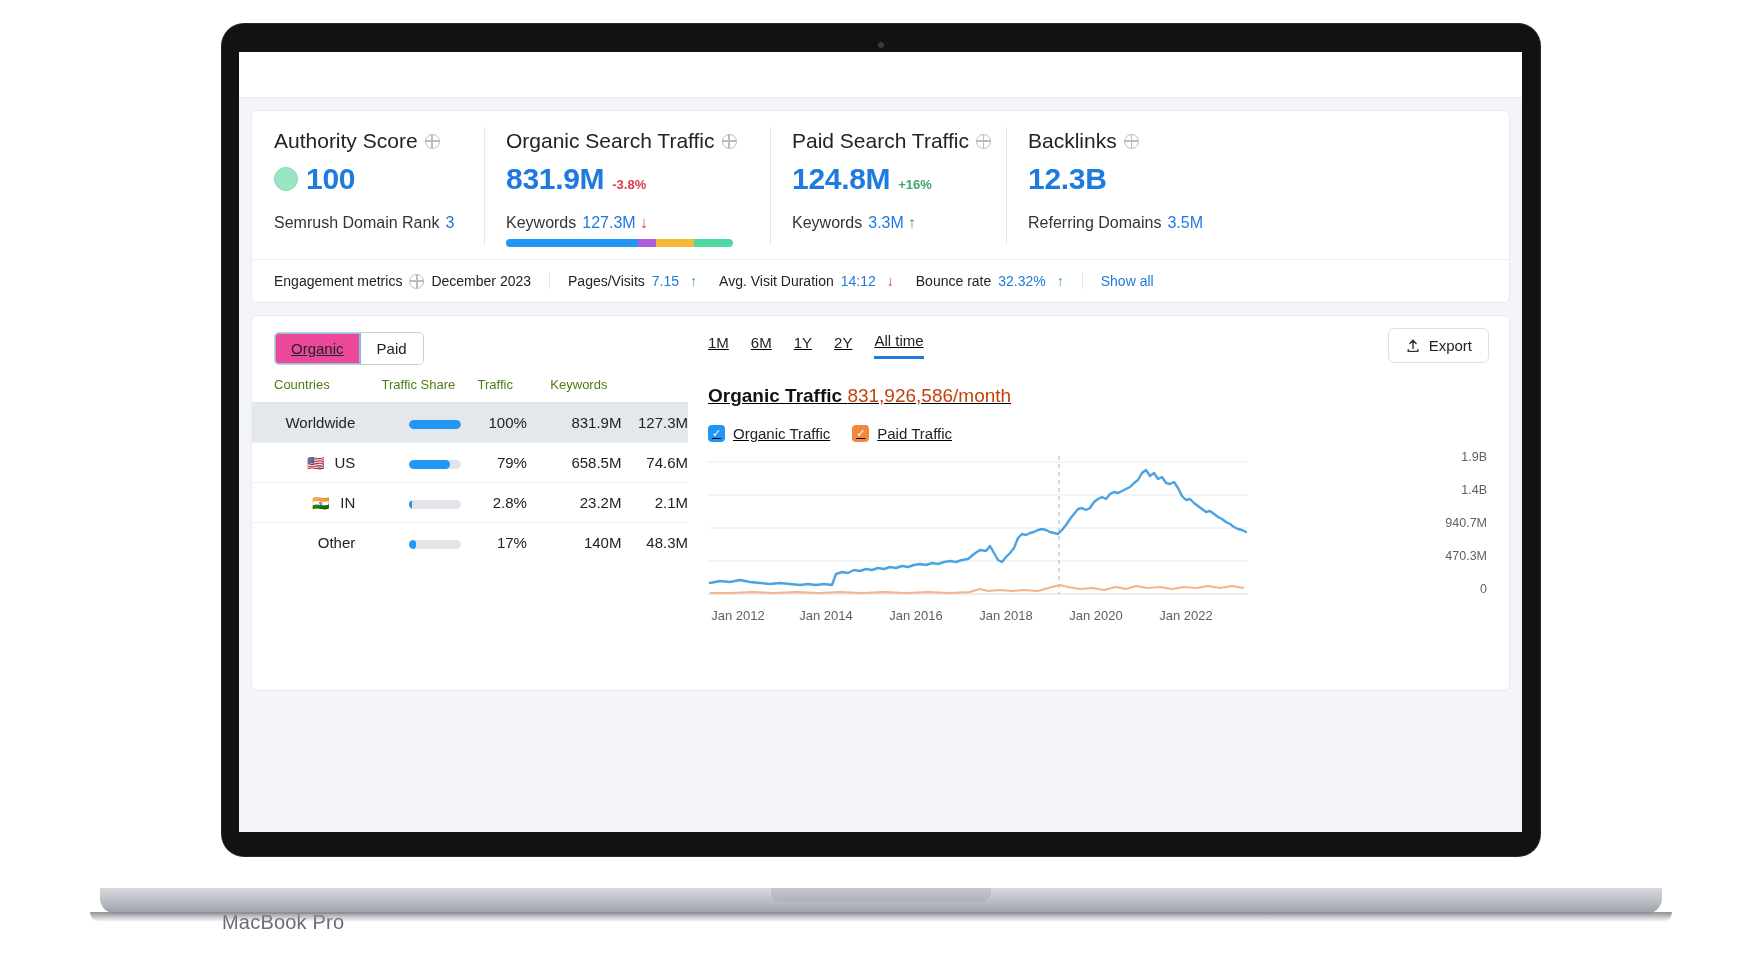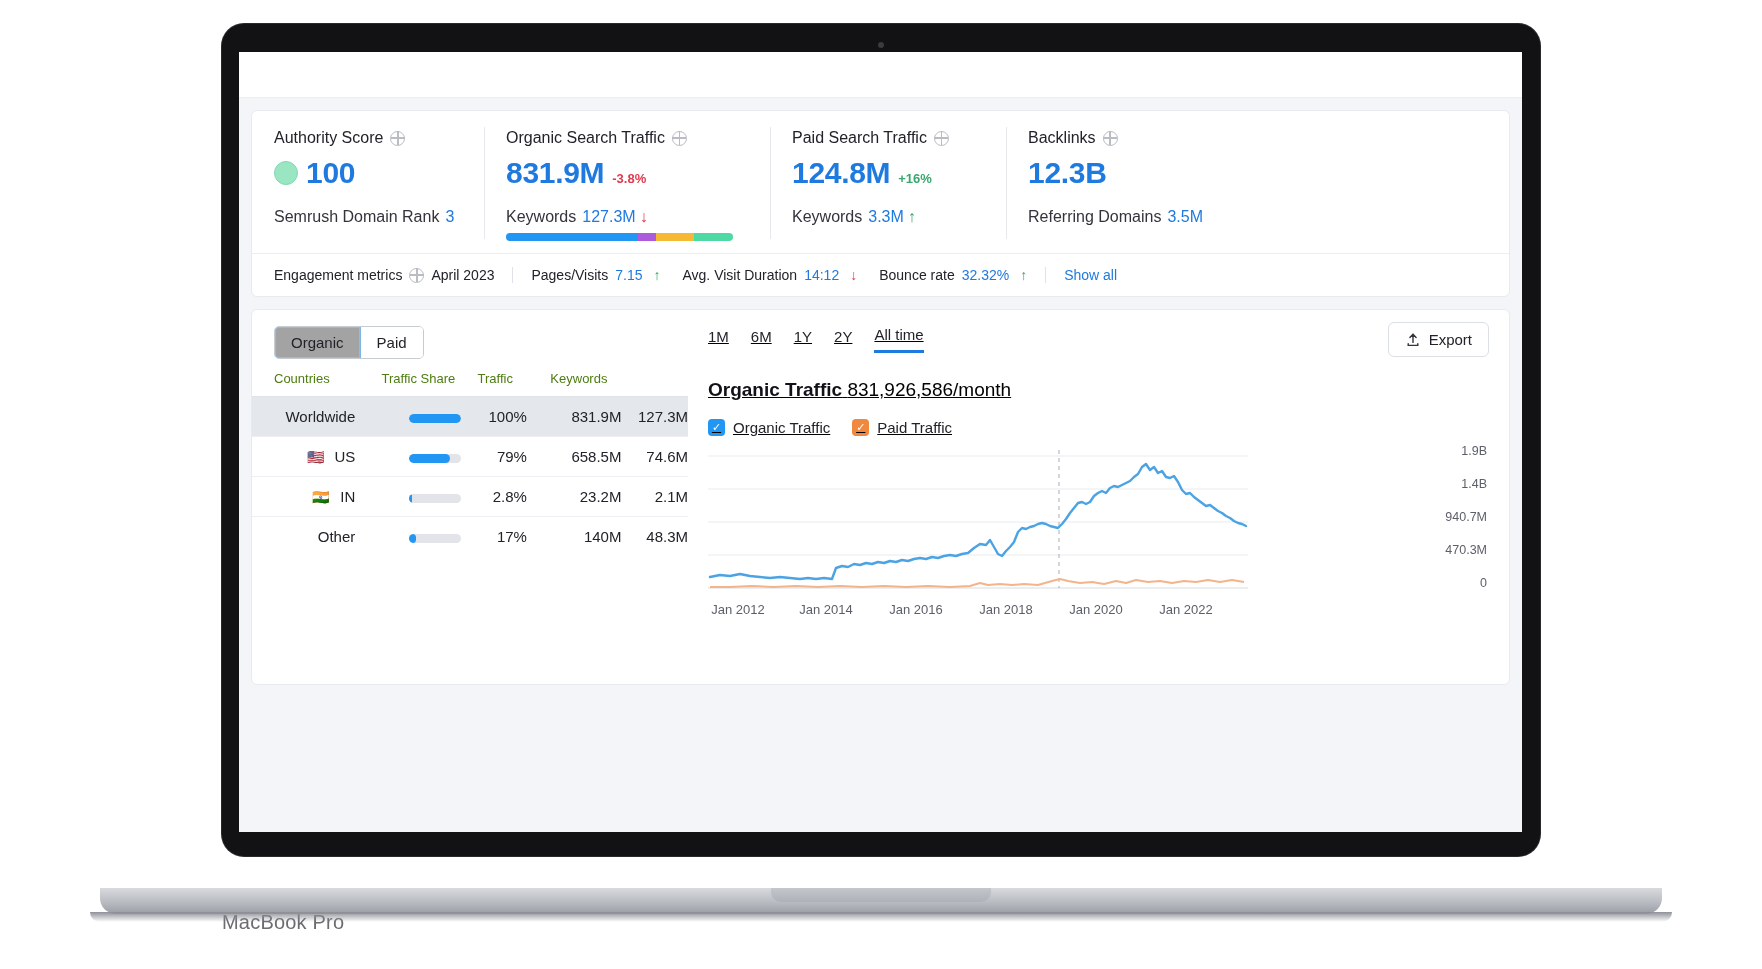--- a/index.html
+++ b/index.html
@@ -87,21 +87,21 @@
     position:absolute; left:0; top:2px; bottom:4px;
     width:1px; background:#e6e8ec;
   }
   .m-as   { width: 232px; }
   .m-ost  { width: 286px; }
   .m-pst  { width: 236px; }
   .m-bl   { width: 240px; }
 
   .m-title {
     display:flex; align-items:center; gap:7px;
-    font-size: 16px; color:#22222a; white-space: nowrap;
+    font-size: 21px; color:#22222a; white-space: nowrap;
   }
   .globe {
     display:inline-block; width:15px; height:15px;
     border-radius:50%;
     border:1.4px solid #b9bcc3;
     position:relative; flex:0 0 auto;
   }
   .globe::before{
     content:""; position:absolute; left:50%; top:-0.5px; margin-left:-0.7px;
     width:1.4px; height:14px; background:#b9bcc3;
@@ -166,23 +166,24 @@
     border-radius: 5px;
     overflow:hidden;
     border:1px solid #c7cbd2;
   }
   .seg {
     padding: 7px 16px;
     font-size: 15px; color:#22222a;
     background:#fff; cursor:pointer;
   }
   .seg.active {
-    background:#a3a3a3; border-right:1px solid #7fb6e6;
+    background:#ec4899; border-right:1px solid #7fb6e6;
     box-shadow: inset 0 0 0 1px #8cbde9;
     border-radius: 4px 0 0 4px;
+    text-decoration: underline;
   }
 
   .sec-title {
     margin: 22px 0 0 22px;
     font-size: 19px; font-weight: 700; color:#111118;
   }
 
   table.countries { width: 100%; border-collapse: collapse; margin-top: 12px; }
   table.countries th {
     font-size: 13px; font-weight: 400; color:#4d7c0f;
@@ -220,21 +221,21 @@
   .export-btn {
     position:absolute; right: 20px; top: 12px;
     display:flex; align-items:center; gap:8px;
     padding: 8px 16px;
     border:1px solid #dcdfe4; border-radius: 6px;
     font-size: 15px; color:#22222a; background:#fff; cursor:pointer;
   }
 
   .chart-title { margin-top: 26px; font-size: 19px; }
   .chart-title b { color:#111118; font-weight:700; }
-  .chart-title span { color:#000000; font-weight:400;text-align:center; }
+  .chart-title span { color:#c2410c; font-weight:400;text-align:center; }
 
   .legend { display:flex; gap: 22px; margin-top: 18px; font-size: 15px; color:#22222a; }
   .legend-item { display:flex; align-items:center; gap:8px; cursor:pointer; }
   .cbx {
     width:17px; height:17px; border-radius:4px;
     display:flex; align-items:center; justify-content:center;
     color:#fff; font-size: 11px; line-height:1;
   }
   .cbx.blue { background:#2196f3; }
   .cbx.orange { background:#f0893e; }
@@ -329,21 +330,21 @@
               <span>Referring Domains</span><span class="num">3.5M</span>
             </div>
           </div>
 
         </div>
 
         <div class="engagement">
           <div class="eng-group">
             <span>Engagement metrics</span>
             <span class="globe"></span>
-            <span>April 2023</span>
+            <span>December 2023</span>
           </div>
           <span class="eng-sep"></span>
           <div class="eng-group">
             <span>Pages/Visits</span>
             <span class="eng-val">7.15</span>
             <span class="arrow-up">↑</span>
           </div>
           <span class="eng-gap"></span>
           <div class="eng-group">
             <span>Avg. Visit Duration</span>

